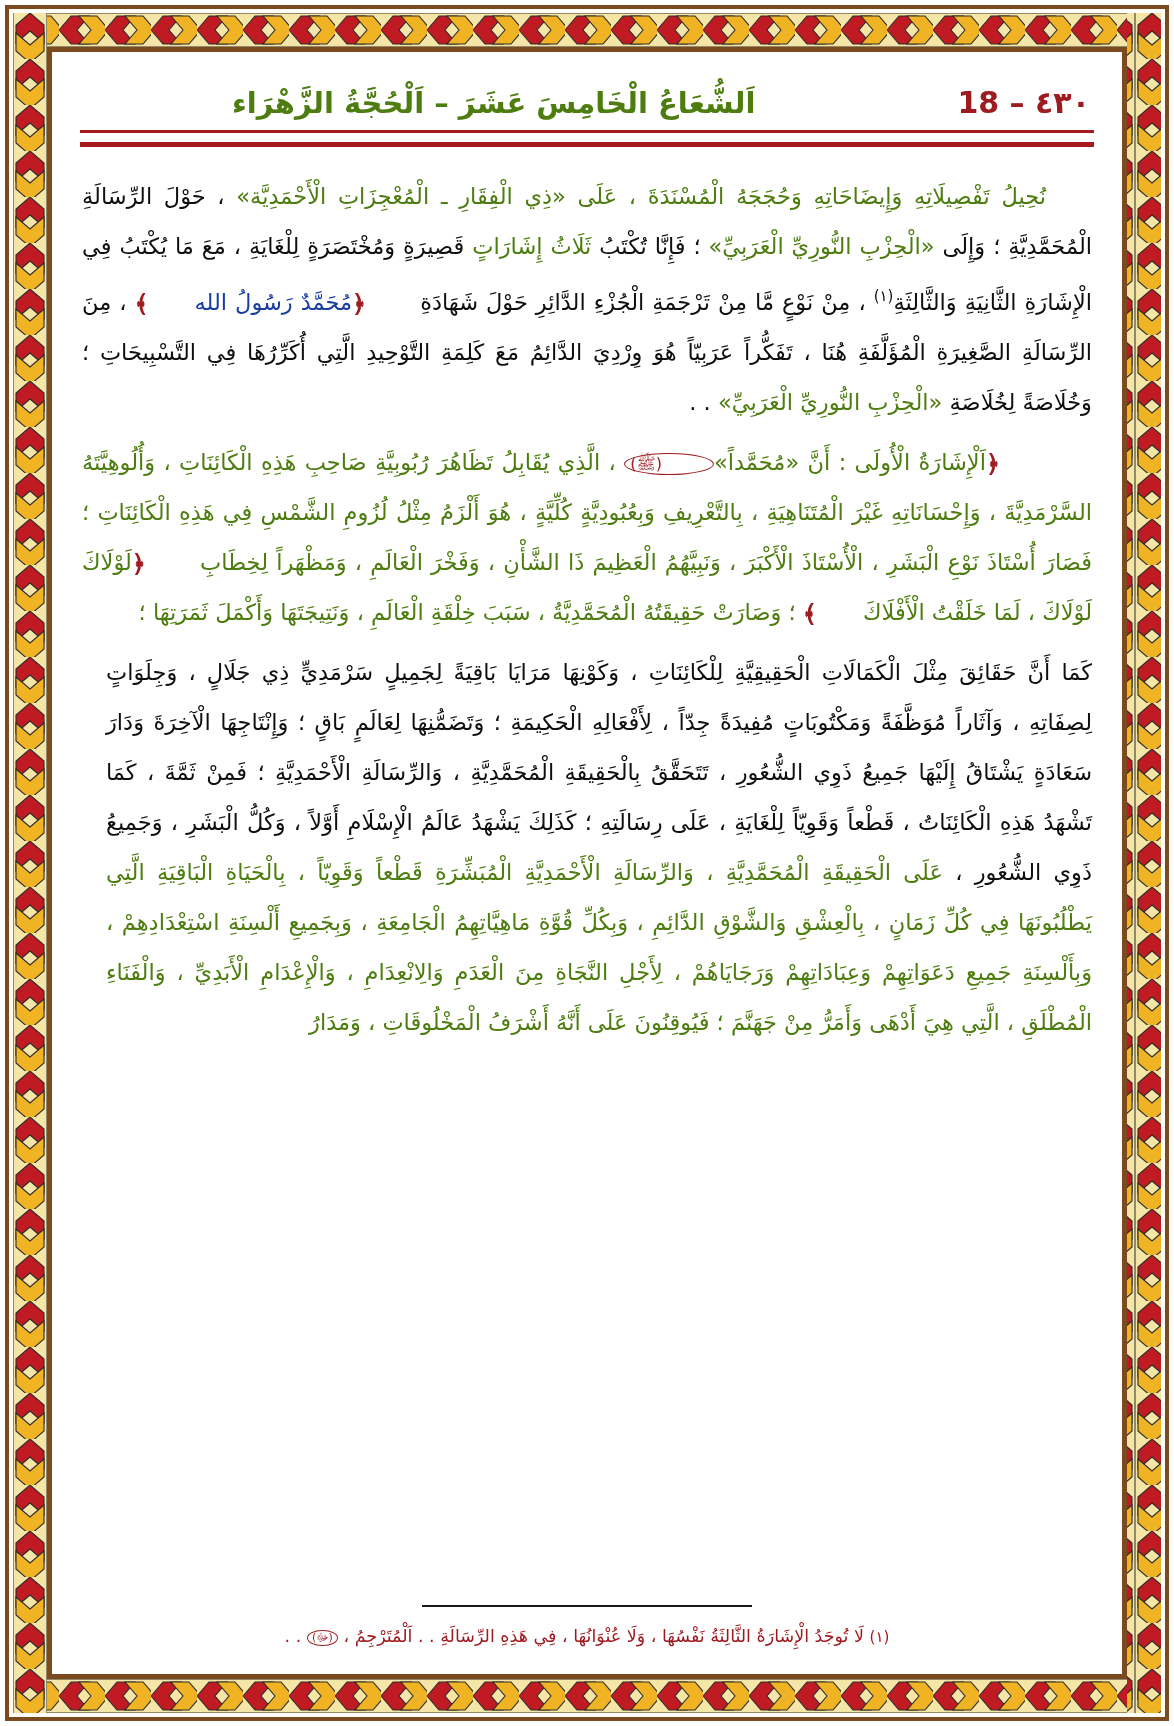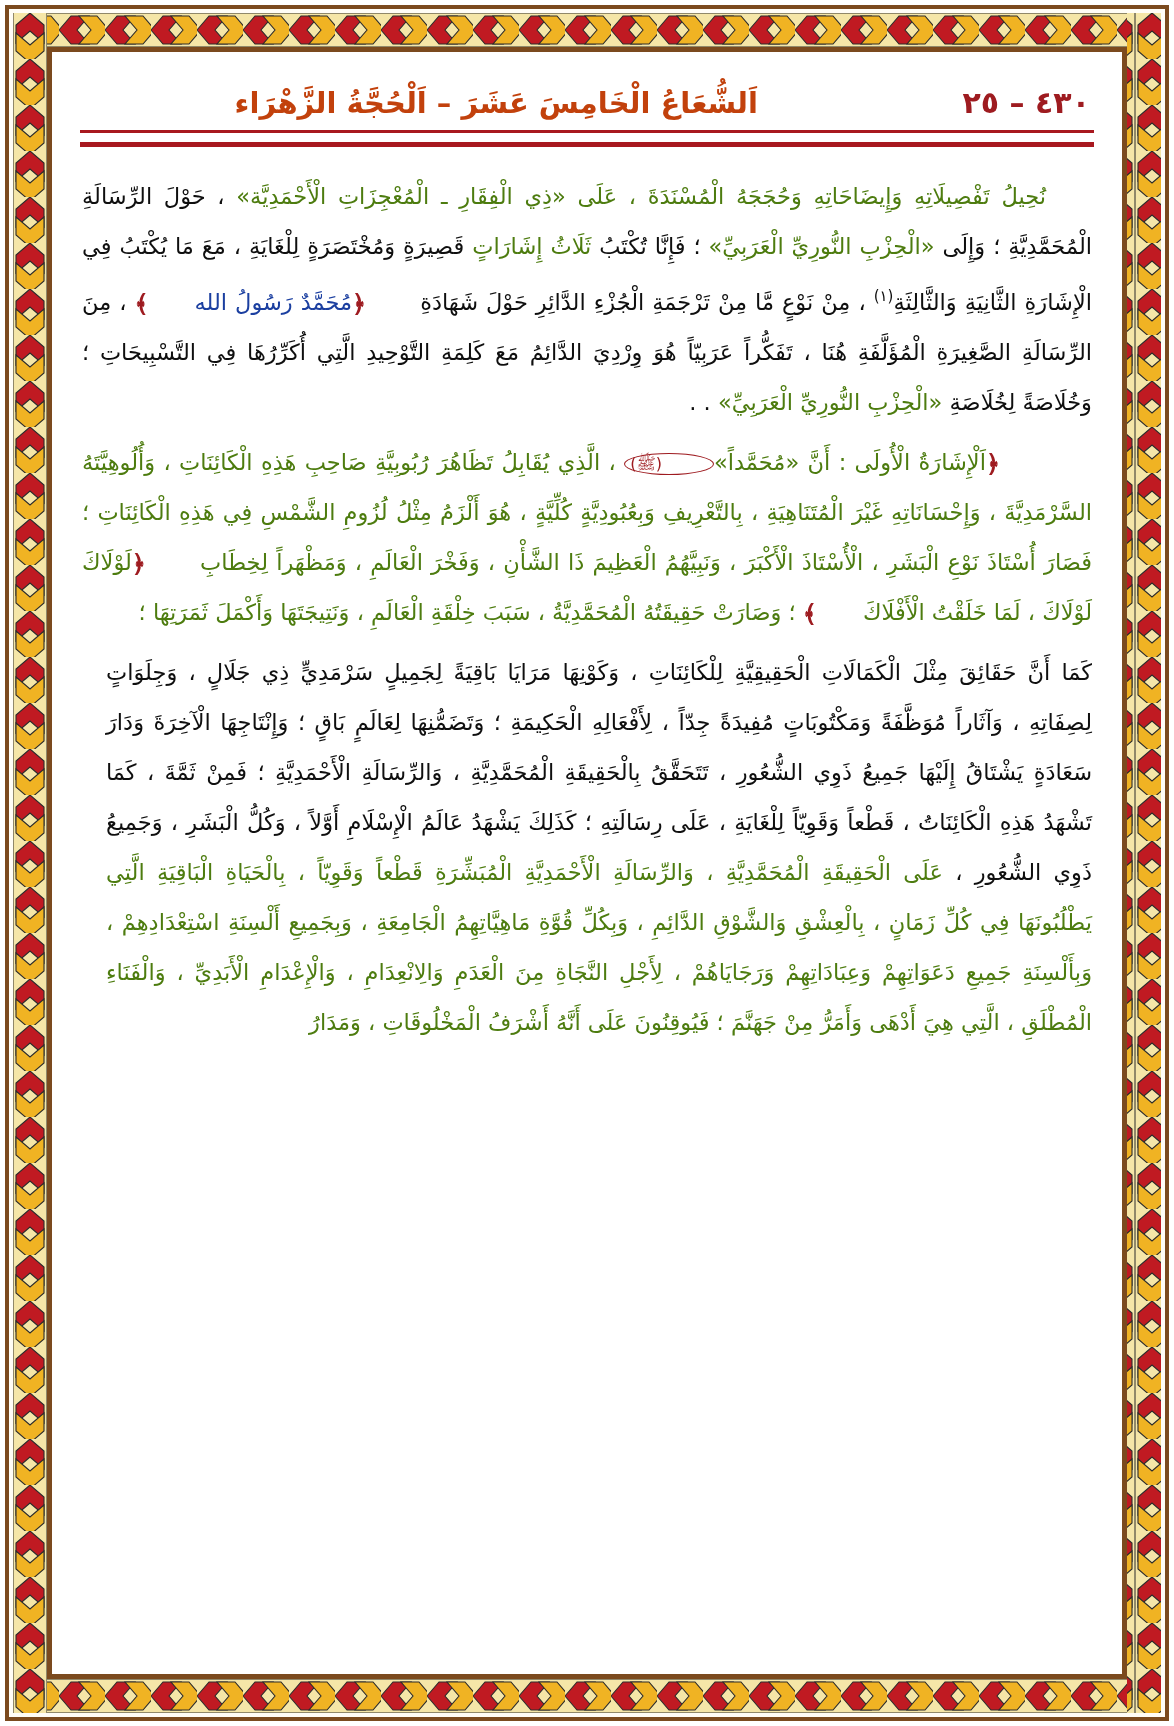--- a/index.html
+++ b/index.html
@@ -84,21 +84,21 @@
   .page-number{
     color:#9E1B20;
     font-size:30px;
     font-weight:bold;
     letter-spacing:1px;
     white-space:nowrap;
     padding-left:44px;
     font-family:"DejaVu Sans","Liberation Sans",sans-serif;
   }
   .header-title{
-    color:#c2410c;
+    color:#4d7c0f;
     font-size:29px;
     font-weight:bold;
     white-space:nowrap;
     flex:1;
     text-align:center;
     padding-right:10px;
     font-family:"DejaVu Sans","Liberation Sans",sans-serif;
   }
   .rule-double{
     margin:10px 6px 0 6px;
@@ -214,21 +214,21 @@
     <rect x="0" y="1666" width="1148" height="34" fill="url(#chainH)"></rect>
     <rect x="0" y="0" width="34" height="1700" fill="url(#chainV)"></rect>
     <rect x="1114" y="0" width="34" height="1700" fill="url(#chainV)"></rect>
   </svg>
 
   <div class="border-inner"></div>
 
   <div class="content">
 
     <div class="header">
-      <div class="page-number">٤٣٠ – ٢٥</div>
+      <div class="page-number">٤٣٠ – 18</div>
       <div class="header-title">اَلشُّعَاعُ الْخَامِسَ عَشَرَ – اَلْحُجَّةُ الزَّهْرَاء</div>
     </div>
 
     <div class="rule-double"></div>
 
     <div class="body-text">
 
       <p class="para indent">
         <span class="red">نُحِيلُ تَفْصِيلَاتِهِ وَإِيضَاحَاتِهِ وَحُجَجَهُ الْمُسْنَدَةَ ، عَلَى «ذِي الْفِقَارِ ـ الْمُعْجِزَاتِ الْأَحْمَدِيَّة»</span><span class="black"> ، حَوْلَ الرِّسَالَةِ الْمُحَمَّدِيَّةِ ؛ وَإِلَى </span><span class="red">«الْحِزْبِ النُّورِيِّ الْعَرَبِيِّ»</span><span class="black"> ؛ فَإِنَّا تُكْتَبُ </span><span class="red">ثَلَاثُ إِشَارَاتٍ</span><span class="black"> قَصِيرَةٍ وَمُخْتَصَرَةٍ لِلْغَايَةِ ، مَعَ مَا يُكْتَبُ فِي الْإِشَارَةِ الثَّانِيَةِ وَالثَّالِثَةِ</span><span class="fn-ref">(١)</span><span class="black"> ، مِنْ نَوْعٍ مَّا مِنْ تَرْجَمَةِ الْجُزْءِ الدَّائِرِ حَوْلَ شَهَادَةِ </span><span class="orn">﴿</span><span class="blue bold">مُحَمَّدٌ رَسُولُ الله</span><span class="orn">﴾</span><span class="black"> ، مِنَ الرِّسَالَةِ الصَّغِيرَةِ الْمُؤَلَّفَةِ هُنَا ، تَفَكُّراً عَرَبِيّاً هُوَ وِرْدِيَ الدَّائِمُ مَعَ كَلِمَةِ التَّوْحِيدِ الَّتِي أُكَرِّرُهَا فِي التَّسْبِيحَاتِ ؛ وَخُلَاصَةً لِخُلَاصَةِ </span><span class="red">«الْحِزْبِ النُّورِيِّ الْعَرَبِيِّ»</span><span class="black"> . .</span>
       </p>
@@ -236,15 +236,24 @@
       <p class="para indent">
         <span class="orn">﴿</span><span class="red">اَلْإِشَارَةُ الْأُولَى : أَنَّ «مُحَمَّداً»</span><span class="honorific">(ﷺ)</span><span class="red"> ، الَّذِي يُقَابِلُ تَظَاهُرَ رُبُوبِيَّةِ صَاحِبِ هَذِهِ الْكَائِنَاتِ ، وَأُلُوهِيَّتَهُ السَّرْمَدِيَّةَ ، وَإِحْسَانَاتِهِ غَيْرَ الْمُتَنَاهِيَةِ ، بِالتَّعْرِيفِ وَبِعُبُودِيَّةٍ كُلِّيَّةٍ ، هُوَ أَلْزَمُ مِثْلُ لُزُومِ الشَّمْسِ فِي هَذِهِ الْكَائِنَاتِ ؛ فَصَارَ أُسْتَاذَ نَوْعِ الْبَشَرِ ، الْأُسْتَاذَ الْأَكْبَرَ ، وَنَبِيَّهُمُ الْعَظِيمَ ذَا الشَّأْنِ ، وَفَخْرَ الْعَالَمِ ، وَمَظْهَراً لِخِطَابِ </span><span class="orn">﴿</span><span class="red">لَوْلَاكَ لَوْلَاكَ ، لَمَا خَلَقْتُ الْأَفْلَاكَ</span><span class="orn">﴾</span><span class="red"> ؛ وَصَارَتْ حَقِيقَتُهُ الْمُحَمَّدِيَّةُ ، سَبَبَ خِلْقَةِ الْعَالَمِ ، وَنَتِيجَتَهَا وَأَكْمَلَ ثَمَرَتِهَا ؛</span>
       </p>
 
       <p class="para tight">
         <span class="black">كَمَا أَنَّ حَقَائِقَ مِثْلَ الْكَمَالَاتِ الْحَقِيقِيَّةِ لِلْكَائِنَاتِ ، وَكَوْنِهَا مَرَايَا بَاقِيَةً لِجَمِيلٍ سَرْمَدِيٍّ ذِي جَلَالٍ ، وَجِلَوَاتٍ لِصِفَاتِهِ ، وَآثَاراً مُوَظَّفَةً وَمَكْتُوبَاتٍ مُفِيدَةً جِدّاً ، لِأَفْعَالِهِ الْحَكِيمَةِ ؛ وَتَضَمُّنِهَا لِعَالَمٍ بَاقٍ ؛ وَإِنْتَاجِهَا الْآخِرَةَ وَدَارَ سَعَادَةٍ يَشْتَاقُ إِلَيْهَا جَمِيعُ ذَوِي الشُّعُورِ ، تَتَحَقَّقُ بِالْحَقِيقَةِ الْمُحَمَّدِيَّةِ ، وَالرِّسَالَةِ الْأَحْمَدِيَّةِ ؛ فَمِنْ ثَمَّةَ ، كَمَا تَشْهَدُ هَذِهِ الْكَائِنَاتُ ، قَطْعاً وَقَوِيّاً لِلْغَايَةِ ، عَلَى رِسَالَتِهِ ؛ كَذَلِكَ يَشْهَدُ عَالَمُ الْإِسْلَامِ أَوَّلاً ، وَكُلُّ الْبَشَرِ ، وَجَمِيعُ ذَوِي الشُّعُورِ ، </span><span class="red">عَلَى الْحَقِيقَةِ الْمُحَمَّدِيَّةِ ، وَالرِّسَالَةِ الْأَحْمَدِيَّةِ الْمُبَشِّرَةِ قَطْعاً وَقَوِيّاً ، بِالْحَيَاةِ الْبَاقِيَةِ الَّتِي يَطْلُبُونَهَا فِي كُلِّ زَمَانٍ ، بِالْعِشْقِ وَالشَّوْقِ الدَّائِمِ ، وَبِكُلِّ قُوَّةِ مَاهِيَّاتِهِمُ الْجَامِعَةِ ، وَبِجَمِيعِ أَلْسِنَةِ اسْتِعْدَادِهِمْ ، وَبِأَلْسِنَةِ جَمِيعِ دَعَوَاتِهِمْ وَعِبَادَاتِهِمْ وَرَجَايَاهُمْ ، لِأَجْلِ النَّجَاةِ مِنَ الْعَدَمِ وَالِانْعِدَامِ ، وَالْإِعْدَامِ الْأَبَدِيِّ ، وَالْفَنَاءِ الْمُطْلَقِ ، الَّتِي هِيَ أَدْهَى وَأَمَرُّ مِنْ جَهَنَّمَ ؛ فَيُوقِنُونَ عَلَى أَنَّهُ أَشْرَفُ الْمَخْلُوقَاتِ ، وَمَدَارُ</span>
       </p>
 
     </div>
 
+    <div class="footnote-wrap">
+      <div class="fn-rule"></div>
+      <div class="footnote">
+        <span class="fn-num">(١)</span>
+        <span>لَا تُوجَدُ الْإِشَارَةُ الثَّالِثَةُ نَفْسُهَا ، وَلَا عُنْوَانُهَا ، فِي هَذِهِ الرِّسَالَةِ . . اَلْمُتَرْجِمُ ،</span>
+        <span class="fn-seal">(ﷻ)</span>
+        <span>. .</span>
+      </div>
+    </div>
 
   </div>
 </div>
 
 </body></html>

